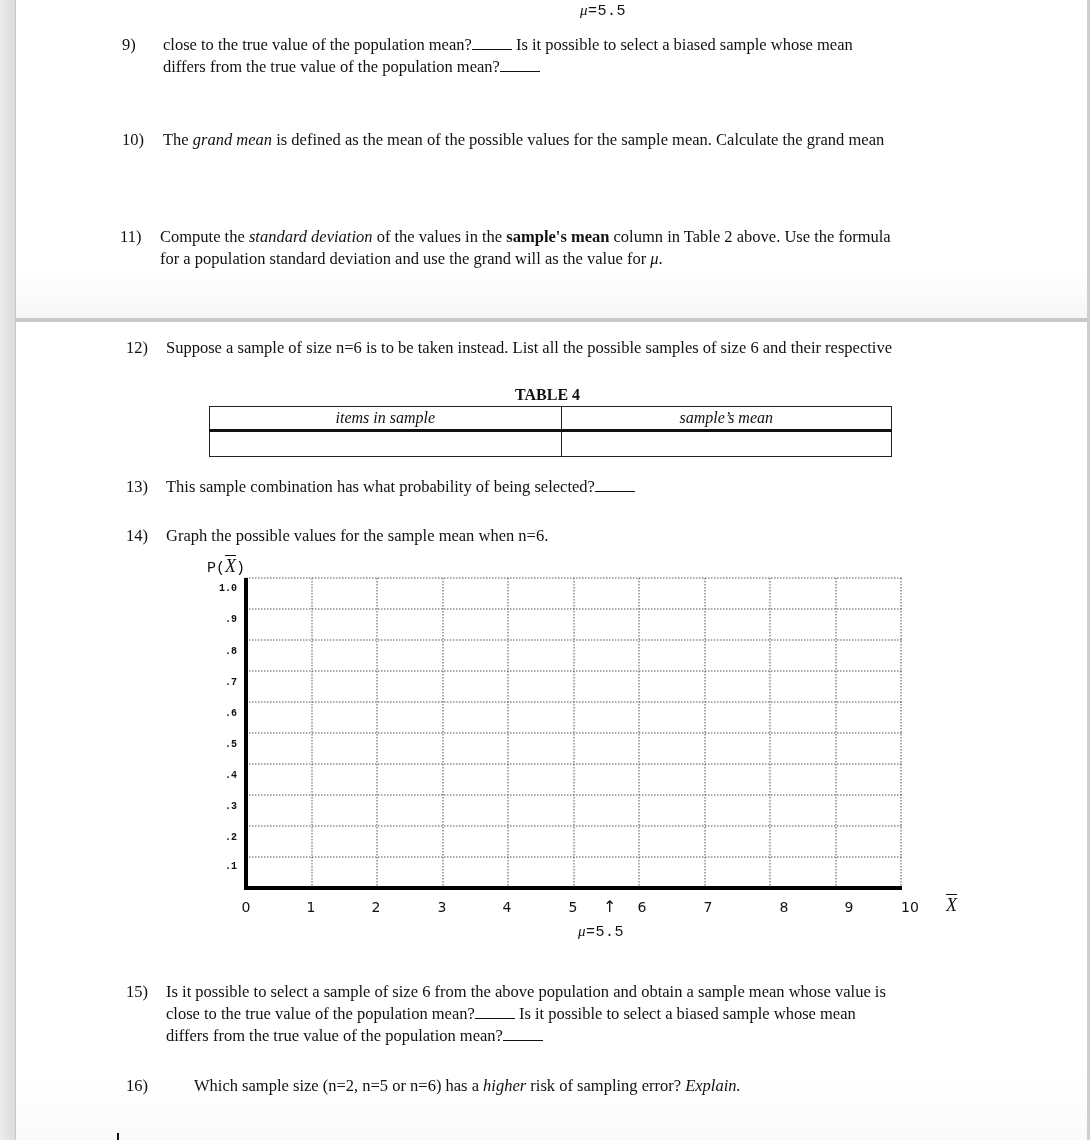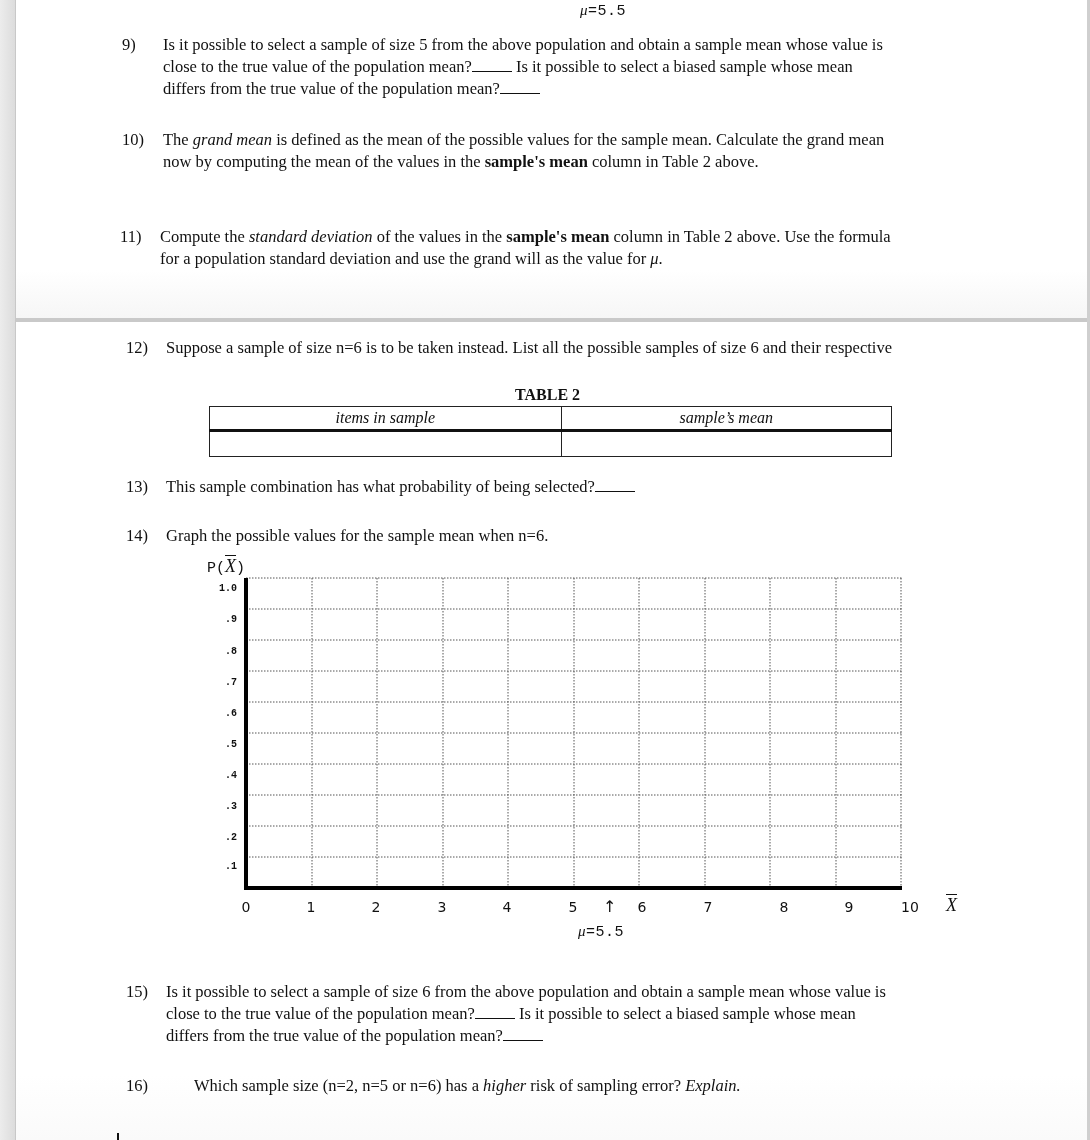--- a/index.html
+++ b/index.html
@@ -74,50 +74,48 @@
 <div class="page-divider"></div>
 <div class="page-bottom"></div>
 
 <div class="mu-label mono" style="left:580px; top:2px;">
   <i>μ</i><span>=5.5</span>
 </div>
 
 <div class="q" style="left:122px; top:34px; width:900px;">
   <span class="num">9)</span>
   <div class="body" style="left:41px;">
-    <div>Is it possible to select a sample of size 5 from the above population and obtain a sample mean whose value is</div>
     <div><span>close to the true value of the population mean?</span><span class="blank"></span><span> Is it possible to select a biased sample whose mean</span></div>
     <div><span>differs from the true value of the population mean?</span><span class="blank"></span></div>
   </div>
 </div>
 
 <div class="q" style="left:122px; top:129px; width:900px;">
   <span class="num">10)</span>
   <div class="body" style="left:41px;">
     <div><span>The </span><i>grand mean</i><span> is defined as the mean of the possible values for the sample mean. Calculate the grand mean</span></div>
-    <div><span>now by computing the mean of the values in the </span><b>sample's mean</b><span> column in Table 2 above.</span></div>
   </div>
 </div>
 
 <div class="q" style="left:120px; top:226px; width:900px;">
   <span class="num">11)</span>
   <div class="body" style="left:40px;">
     <div><span>Compute the </span><i>standard deviation</i><span> of the values in the </span><b>sample's mean</b><span> column in Table 2 above. Use the formula</span></div>
     <div><span>for a population standard deviation and use the grand will as the value for </span><i>μ</i><span>.</span></div>
   </div>
 </div>
 
 <div class="q" style="left:126px; top:337px; width:900px;">
   <span class="num">12)</span>
   <div class="body" style="left:40px;">
     <div>Suppose a sample of size n=6 is  to be taken instead. List all the possible samples of size 6 and their respective</div>
   </div>
 </div>
 
-<div class="table-title">TABLE 2</div>
+<div class="table-title">TABLE 4</div>
 <table class="t3">
   <thead>
     <tr>
       <th>items in sample</th>
       <th>sample’s mean</th>
     </tr>
   </thead>
   <tbody>
     <tr>
       <td></td>

